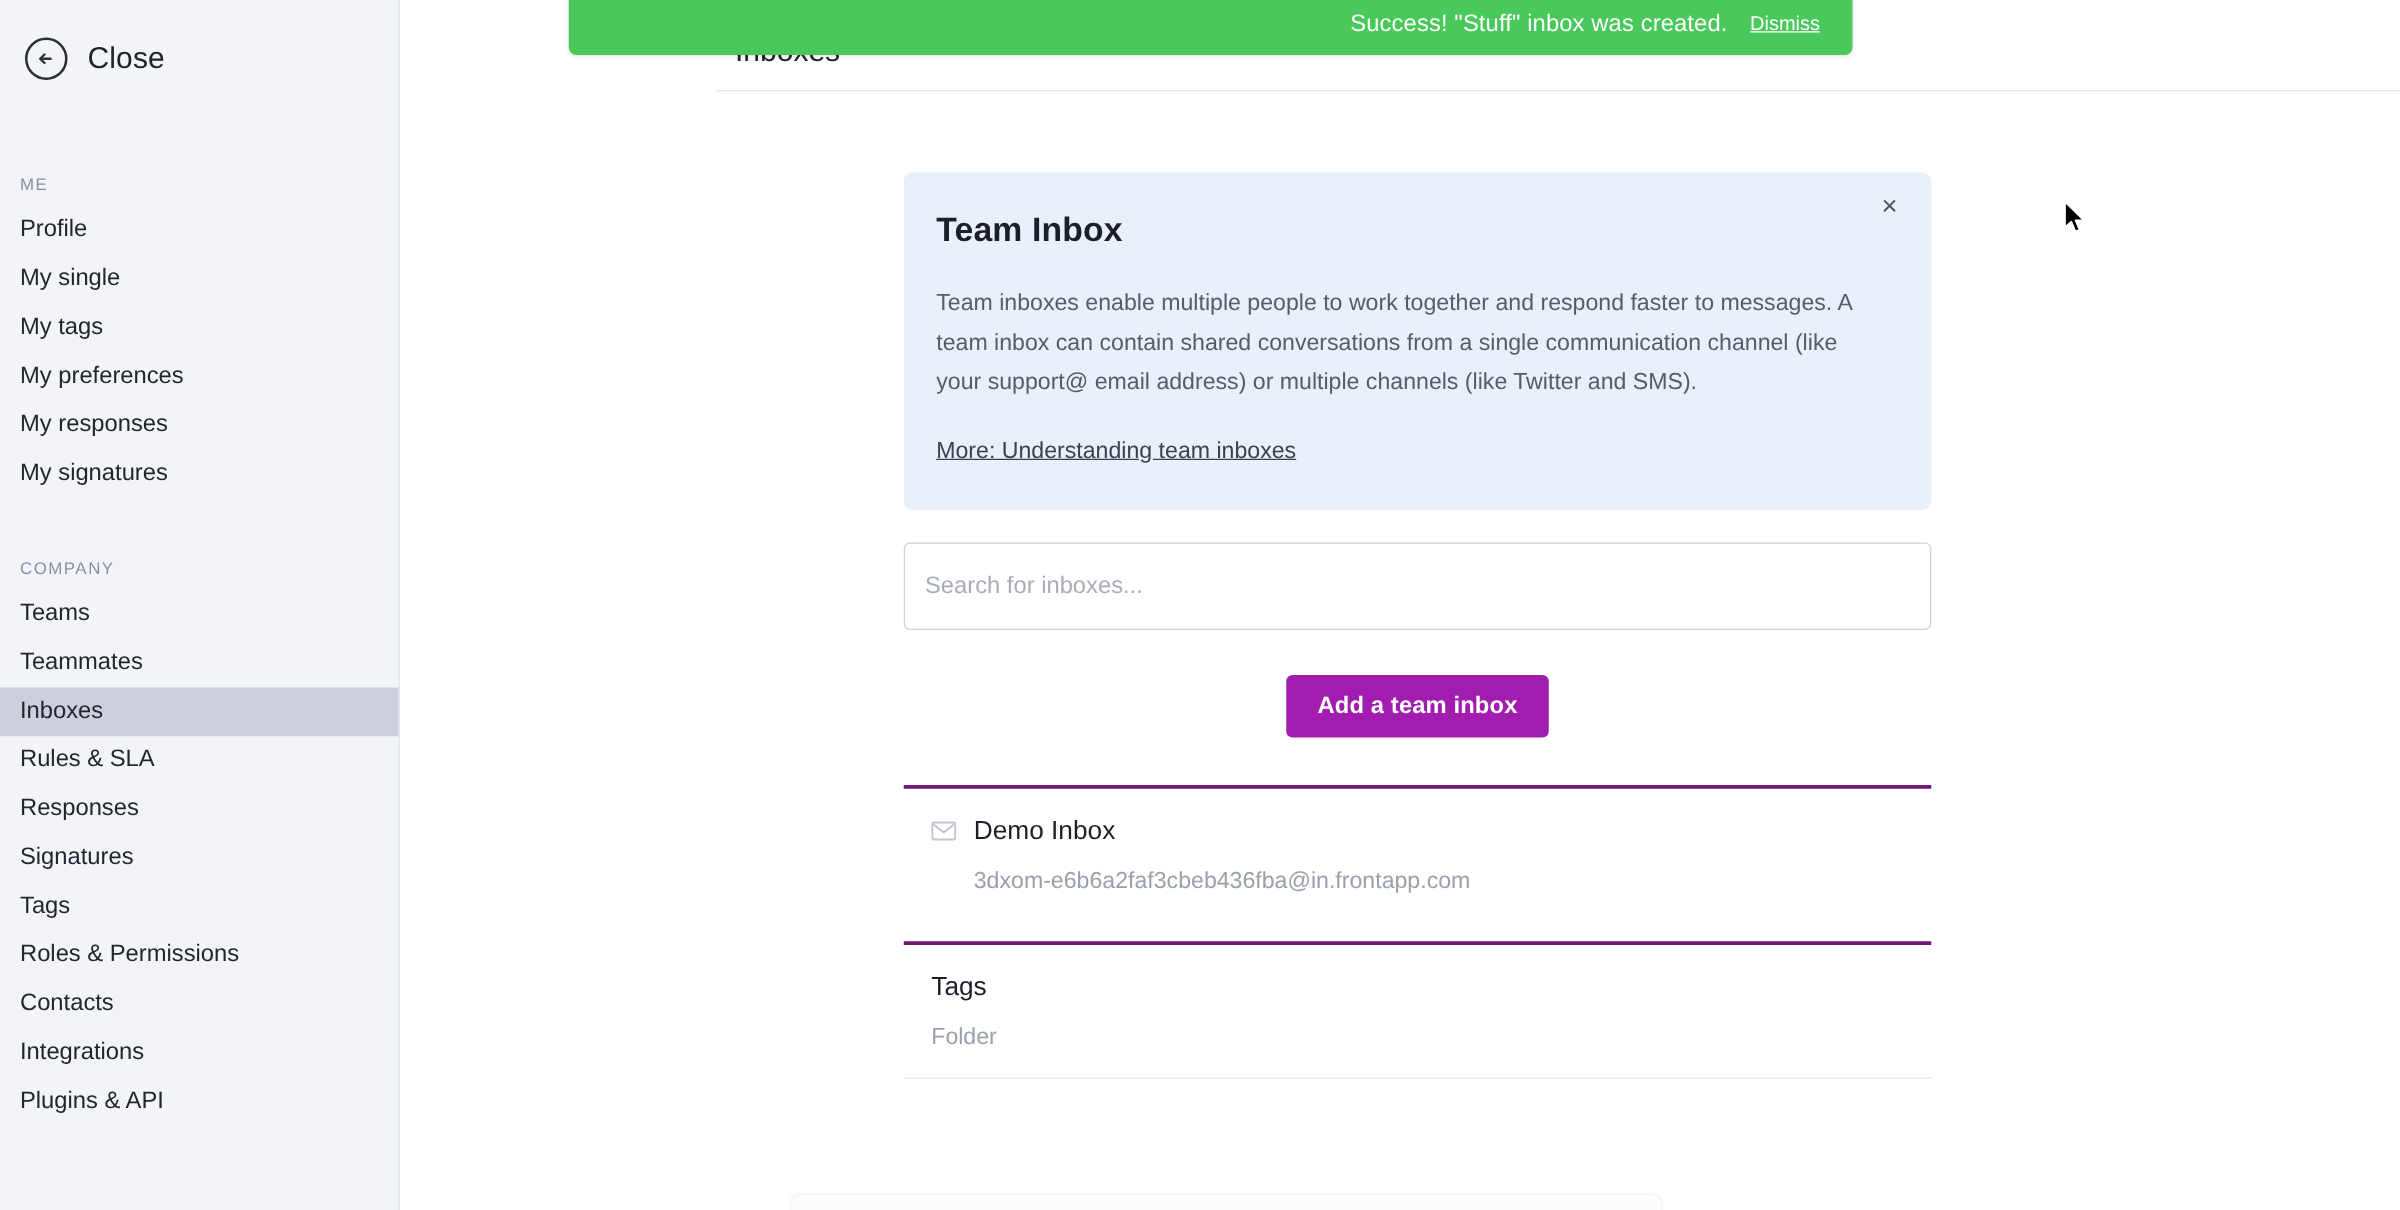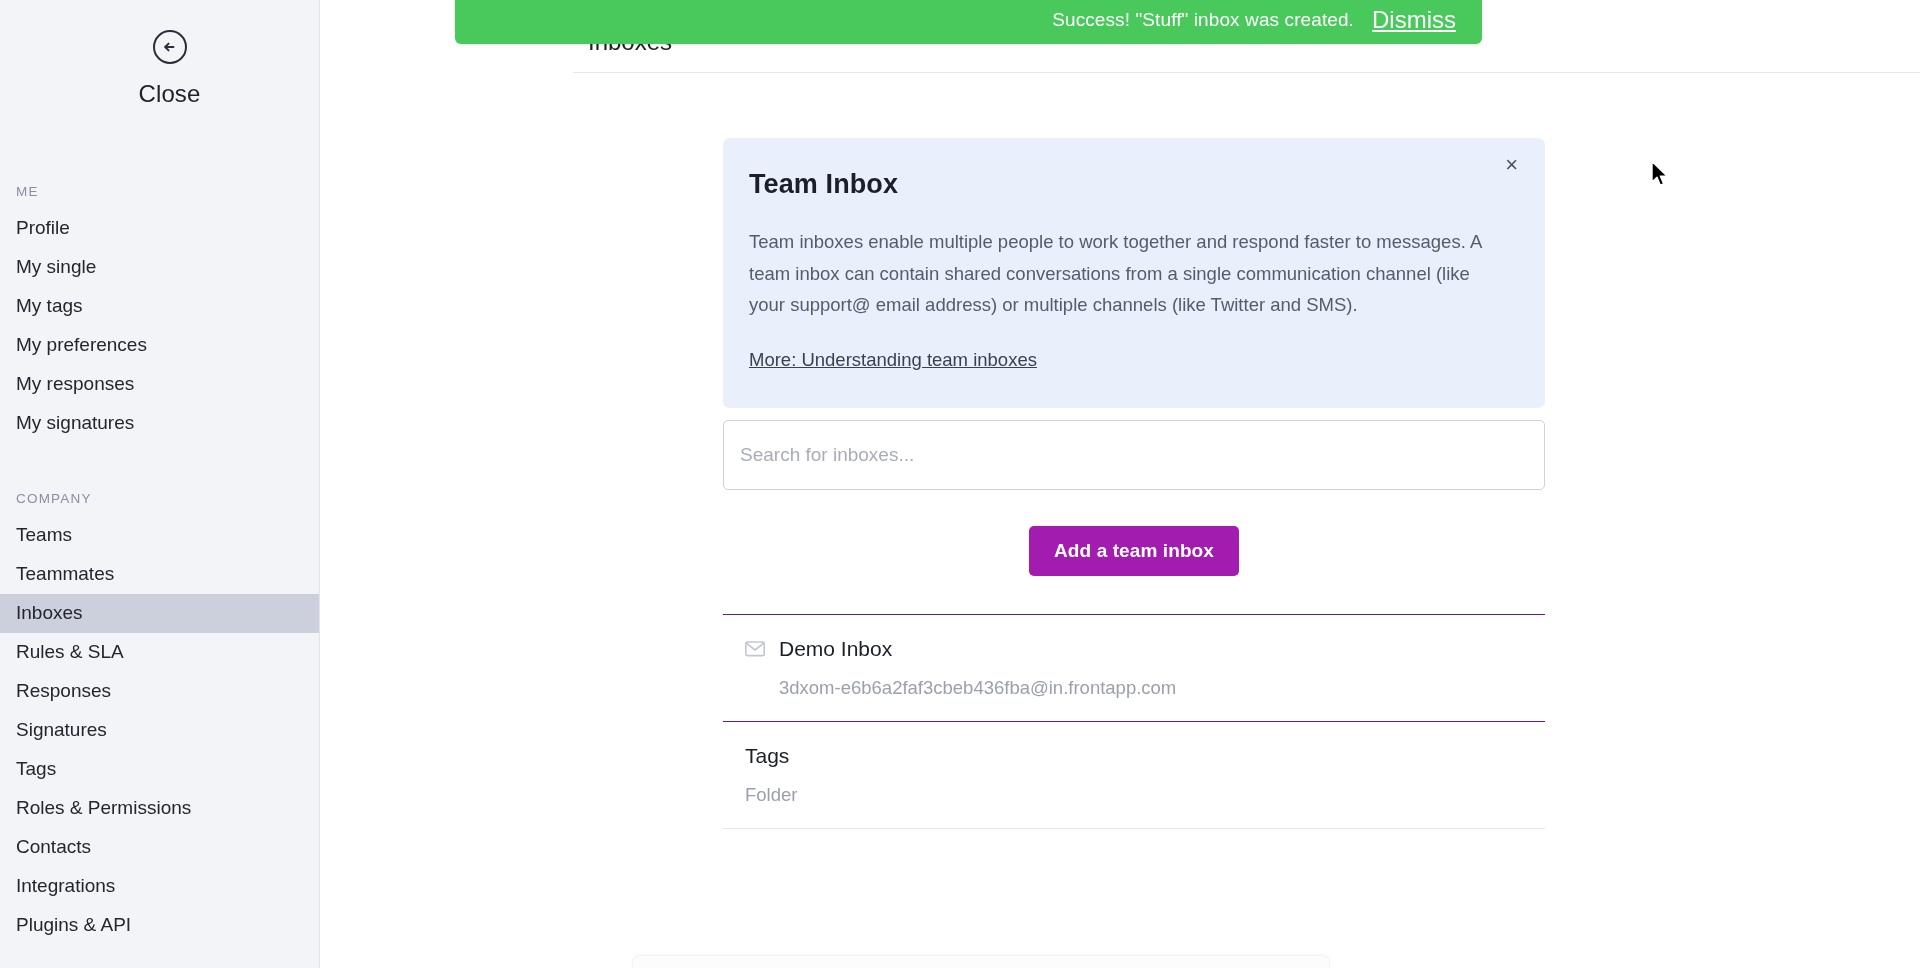--- a/index.html
+++ b/index.html
@@ -26,21 +26,20 @@
     background: #f3f4f8;
     border-right: 1px solid #e2e4ec;
     overflow: hidden;
   }
   .close-row {
     display: flex;
     align-items: center;
     gap: 16px;
     padding: 30px 0 0 20px;
     cursor: pointer;
-    flex-direction: column;
   }
   .close-icon-circle {
     width: 34px; height: 34px;
     border: 2.2px solid #2b2e38;
     border-radius: 50%;
     display: flex; align-items: center; justify-content: center;
     flex: 0 0 auto;
   }
   .close-icon-circle svg { display: block; }
   .close-label {
@@ -107,21 +106,21 @@
     box-shadow: 0 1px 3px rgba(0,0,0,.10);
     z-index: 40;
   }
   .toast-text {
     color: #ffffff;
     font-size: 19px;
     letter-spacing: .1px;
   }
   .toast-dismiss {
     color: #ffffff;
-    font-size: 24px;
+    font-size: 16px;
     text-decoration: underline;
     margin-left: 18px;
     cursor: pointer;
   }
 
   
   #content {
     position: absolute;
     left: 402px; top: 138px;
     width: 822px;
@@ -156,21 +155,21 @@
     line-height: 31.5px;
     color: #555c6b;
   }
   .info-card a.more-link {
     font-size: 18.5px;
     color: #3a4150;
     text-decoration: underline;
     cursor: pointer;
   }
 
-  .search-wrap { margin-top: 12px; }
+  .search-wrap { margin-top: 26px; }
   .search-input {
     width: 822px;
     height: 70px;
     border: 1px solid #cfd2da;
     border-radius: 5px;
     background: #ffffff;
     font-size: 19px;
     color: #23262f;
     padding: 0 16px;
     outline: none;
@@ -191,23 +190,24 @@
     font-size: 19px;
     font-weight: 700;
     padding: 14px 25px;
     cursor: pointer;
     font-family: "Liberation Sans", "DejaVu Sans", sans-serif;
     letter-spacing: .1px;
   }
 
   .list { margin-top: 38px; }
   .list-row {
-    border-top: 1px solid #701a75;
+    border-top: 3px solid #701a75;
     padding: 22px 0 22px 0;
     cursor: pointer;
+    margin-top: 16px;
   }
   .list-row:last-child { border-bottom: 1px solid #e7e8ee; }
   .list-main {
     display: flex;
     align-items: center;
     gap: 14px;
     padding-left: 22px;
   }
   .mail-icon {
     width: 20px; height: 20px;

